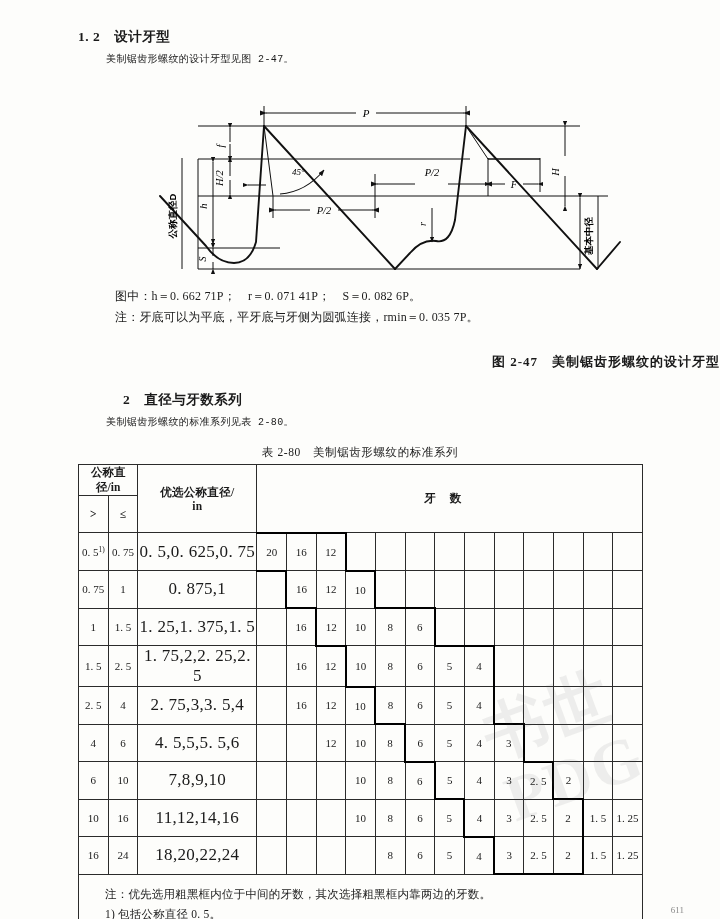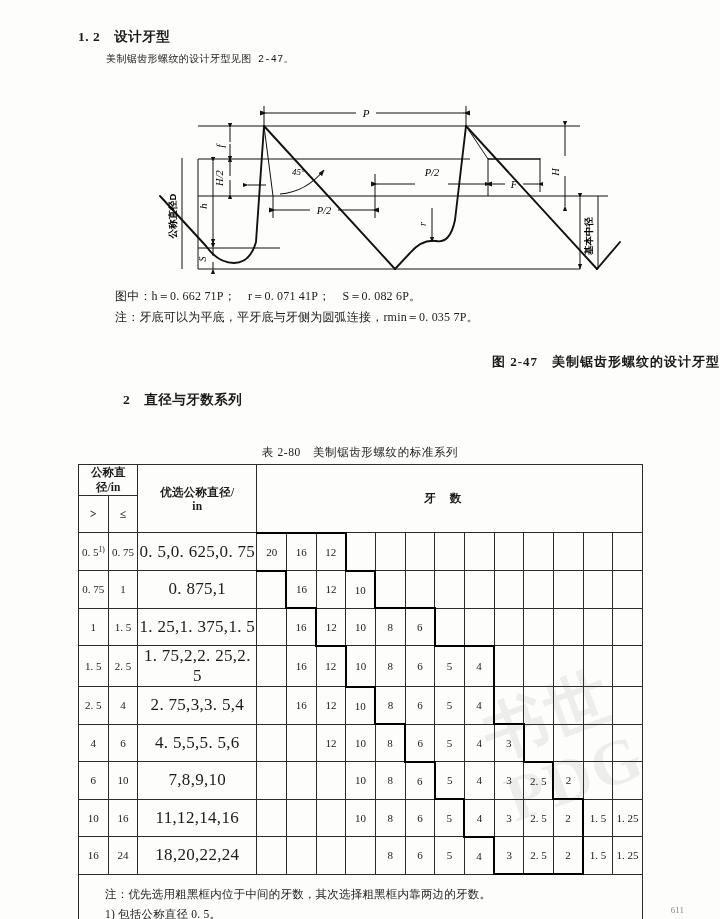--- a/index.html
+++ b/index.html
@@ -251,20 +251,21 @@
   </div>
 
   <div class="note-line" style="left:115px;top:288px;">图中：h＝0. 662 71P；　r＝0. 071 41P；　S＝0. 082 6P。</div>
   <div class="note-line" style="left:115px;top:309px;">注：牙底可以为平底，平牙底与牙侧为圆弧连接，rmin＝0. 035 7P。</div>
 
   <div class="fig-caption" style="top:353px;">图 2-47　美制锯齿形螺纹的设计牙型</div>
 
   <div class="sec-head" style="left:78px;top:391px;margin-left:45px;">
     <span class="sec-num">2</span><span class="sec-title">直径与牙数系列</span>
   </div>
+  <div class="para" style="left:106px;top:415px;">美制锯齿形螺纹的标准系列见表 2-80。</div>
 
   <div class="tbl-caption" style="top:445px;">表 2-80　美制锯齿形螺纹的标准系列</div>
 
   <div class="tblwrap">
     <table class="main">
       <thead>
         <tr>
           <th colspan="2" class="hdr-top" style="height:26px;margin-left:38px;">公称直径/in</th>
           <th rowspan="2" class="c-pref">
             <div>优选公称直径/</div>

